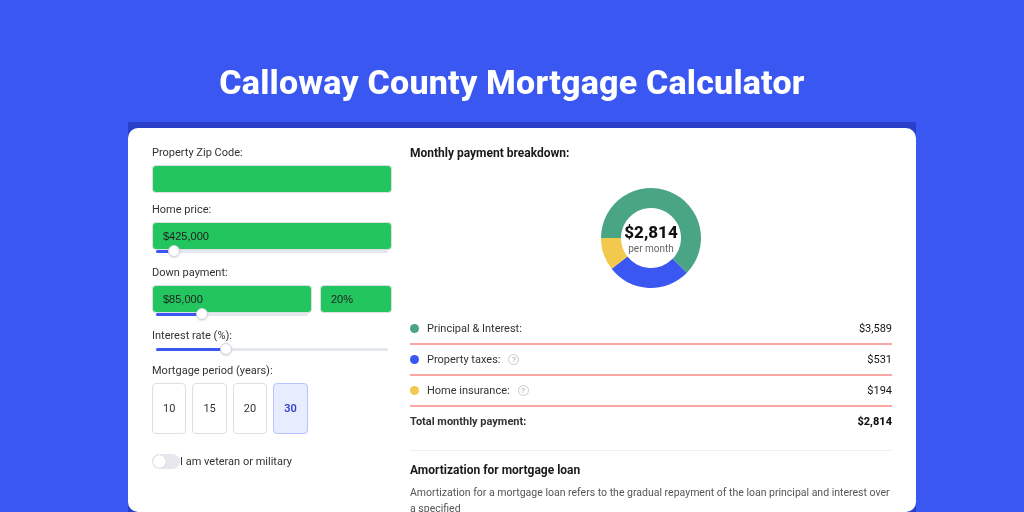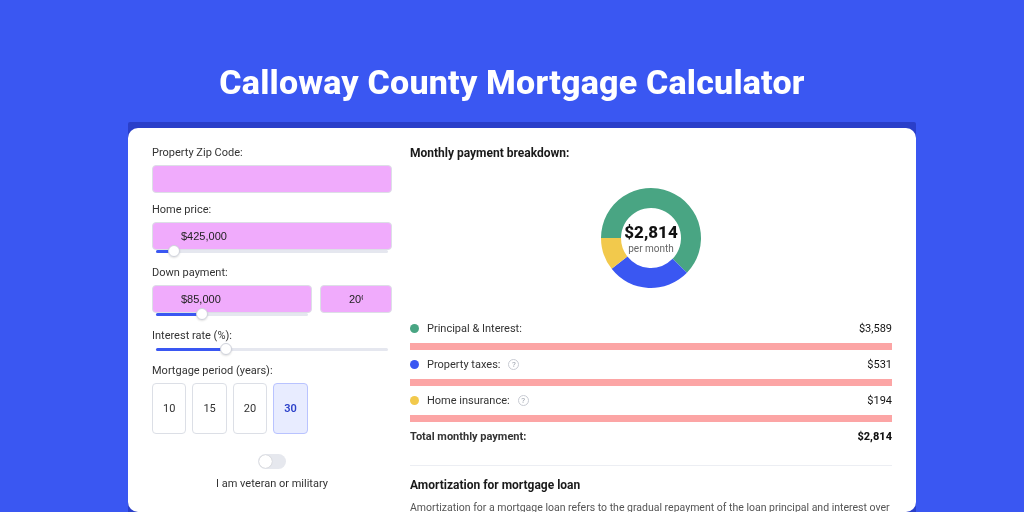--- a/index.html
+++ b/index.html
@@ -4,44 +4,44 @@
 <style>
   * { box-sizing: border-box; margin: 0; padding: 0; }
   html, body { width: 1024px; height: 512px; overflow: hidden; font-family: -apple-system, BlinkMacSystemFont, "Segoe UI", Roboto, Arial, sans-serif; }
   .bg { width: 1024px; height: 512px; background: #3a57f2; position: relative; }
   .title { color: #fff; font-size: 34px; font-weight: 800; text-align: center; padding-top: 62px; letter-spacing: 0.2px; }
   .panel-wrap { position: absolute; left: 128px; top: 122px; width: 788px; height: 390px; background: #2a3fc9; border-radius: 2px 2px 0 0; }
   .panel { position: absolute; left: 0; top: 6px; width: 788px; height: 384px; background: #fff; padding: 18px 24px 0 24px; display: flex; gap: 18px; border-radius: 10px; }
   .left { width: 240px; flex: none; }
   .right { flex: 1; min-width: 0; }
   .label { font-size: 11px; color: #333; margin-bottom: 6px; }
-  .input { width: 100%; height: 28px; border: 1px solid #dcdfe6; border-radius: 4px; font-size: 11px; padding: 0 28px; background: #f0abfc; color: #222; }
+  .input { width: 100%; height: 28px; border: 1px solid #dcdfe6; border-radius: 4px; font-size: 11px; padding: 0 10px; background: #22c55e; color: #222; }
   .input::placeholder { color: #888; }
   .slot { margin-bottom: 10px; }
   .slider { position: relative; height: 8px; margin-top: -2px; }
   .slider-track { position: absolute; left: 4px; top: 2px; height: 3px; background: #e5e7ef; border-radius: 2px; }
   .slider-fill { position: absolute; left: 4px; top: 2px; height: 3px; background: #3a57f2; border-radius: 2px; }
   .slider-thumb { position: absolute; top: -3px; width: 12px; height: 12px; border-radius: 50%; background: #fff; border: 1px solid #d0d3dc; box-shadow: 0 1px 2px rgba(0,0,0,0.12); }
   .row { display: flex; gap: 8px; }
   .row .input { flex: 1; }
   .row .pct { width: 72px; flex: none; }
   .pills { display: flex; gap: 6px; }
   .pill { font-size: 11px; padding: 18px 10px; border: 1px solid #dcdfe6; border-radius: 4px; color: #333; background: #fff; cursor: pointer; }
   .pill.active { background: #e8ecff; border-color: #b9c3ff; color: #2a3fc9; font-weight: 600; }
-  .toggle-row { display: flex; align-items: center; gap: 8px; margin-top: 20px; flex-direction: column; }
+  .toggle-row { display: flex; align-items: center; gap: 0; margin-top: 20px; }
   .toggle { width: 28px; height: 15px; border-radius: 999px; background: #e6e8ee; position: relative; }
   .toggle-knob { width: 13px; height: 13px; border-radius: 50%; background: #fff; position: absolute; top: 1px; left: 1px; box-shadow: 0 0 1px rgba(0,0,0,0.3); }
   .toggle-label { font-size: 11px; color: #333; }
   .section-title { font-size: 12px; font-weight: 700; color: #1a1a1a; margin-bottom: 10px; }
   .donut-wrap { display: flex; justify-content: center; padding: 6px 0 14px 0; }
   .donut { position: relative; width: 124px; height: 124px; }
   .donut-center { position: absolute; inset: 22px; border-radius: 50%; display: flex; flex-direction: column; align-items: center; justify-content: center; }
   .donut-amt { font-size: 17px; font-weight: 800; color: #111; }
   .donut-sub { font-size: 10px; color: #666; margin-top: 1px; }
-  .li { display: flex; align-items: center; gap: 8px; padding: 8px 0; border-top: 7px solid #fca5a5; font-size: 11px; color: #333; }
+  .li { display: flex; align-items: center; gap: 8px; padding: 8px 0; border-top: 2px solid #fca5a5; font-size: 11px; color: #333; }
   .li:first-of-type { border-top: none; }
   .dot { width: 9px; height: 9px; border-radius: 50%; flex: none; }
   .li .name { flex: none; }
   .li .help { width: 11px; height: 11px; border-radius: 50%; border: 1px solid #c8cbd3; color: #9aa0ab; font-size: 8px; display: flex; align-items: center; justify-content: center; flex: none; }
   .li .spacer { flex: 1; }
   .li .val { font-weight: 400; color: #111; }
   .total { font-weight: 700; }
   .total .val { font-weight: 800; }
   .amort { margin-top: 14px; border-top: 1px solid #eceef3; padding-top: 12px; }
   .amort-title { font-size: 12px; font-weight: 700; color: #1a1a1a; margin-bottom: 8px; }

